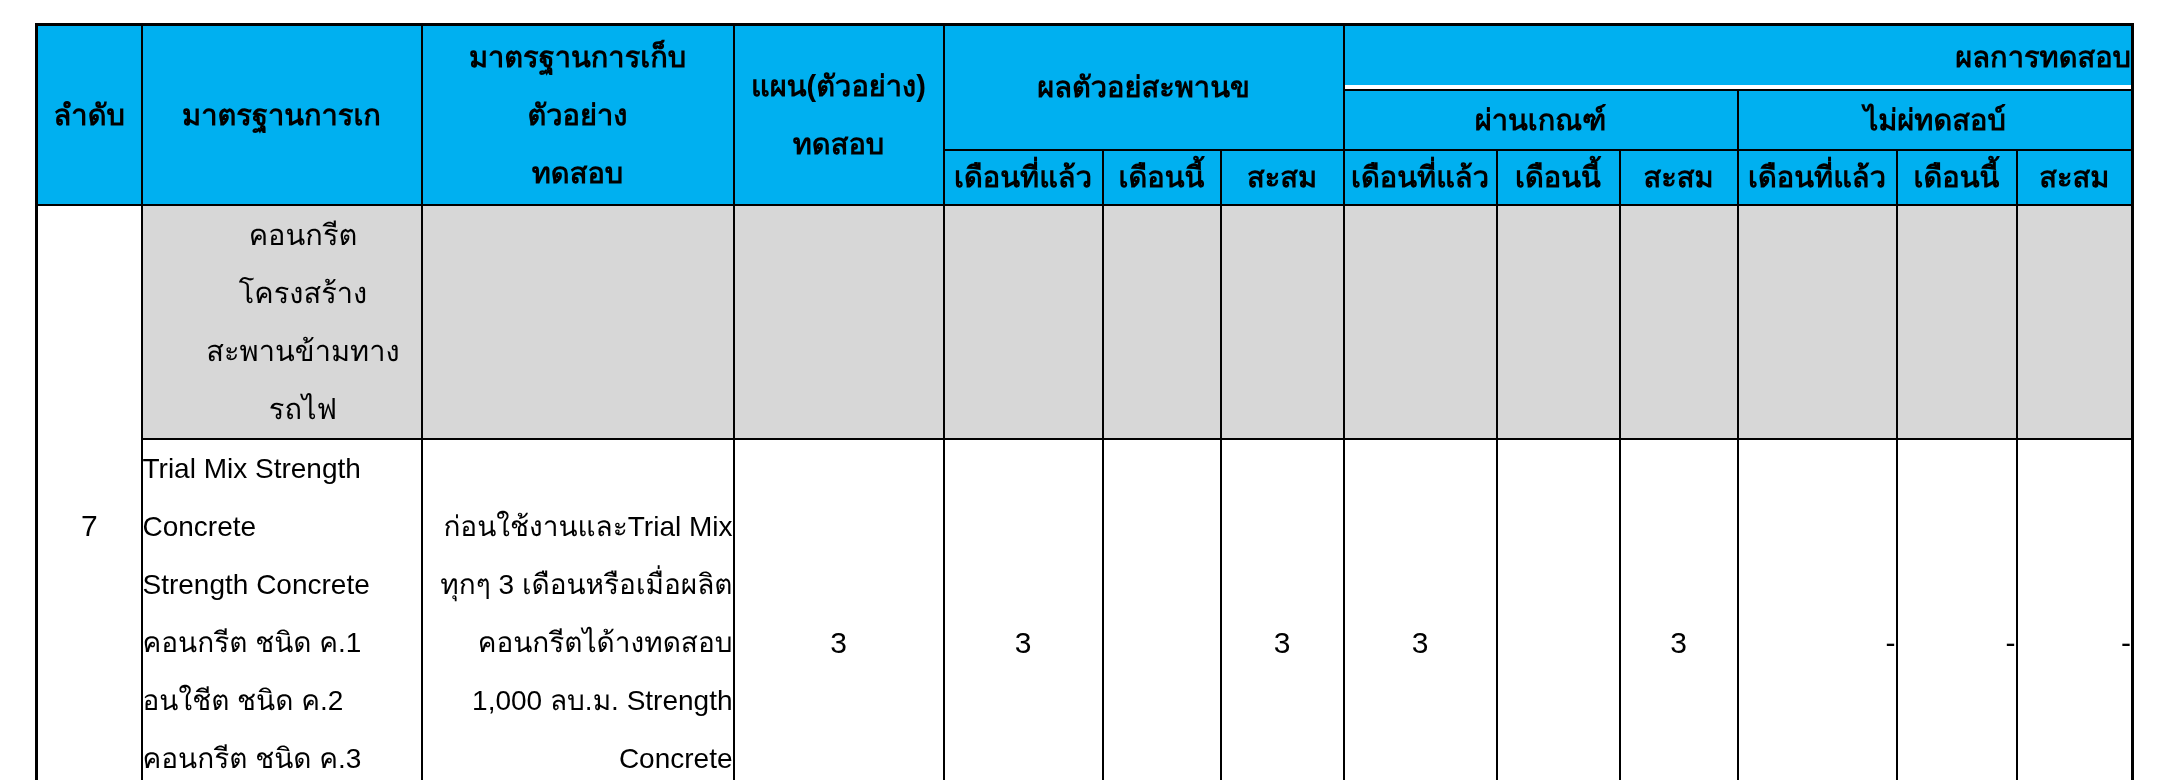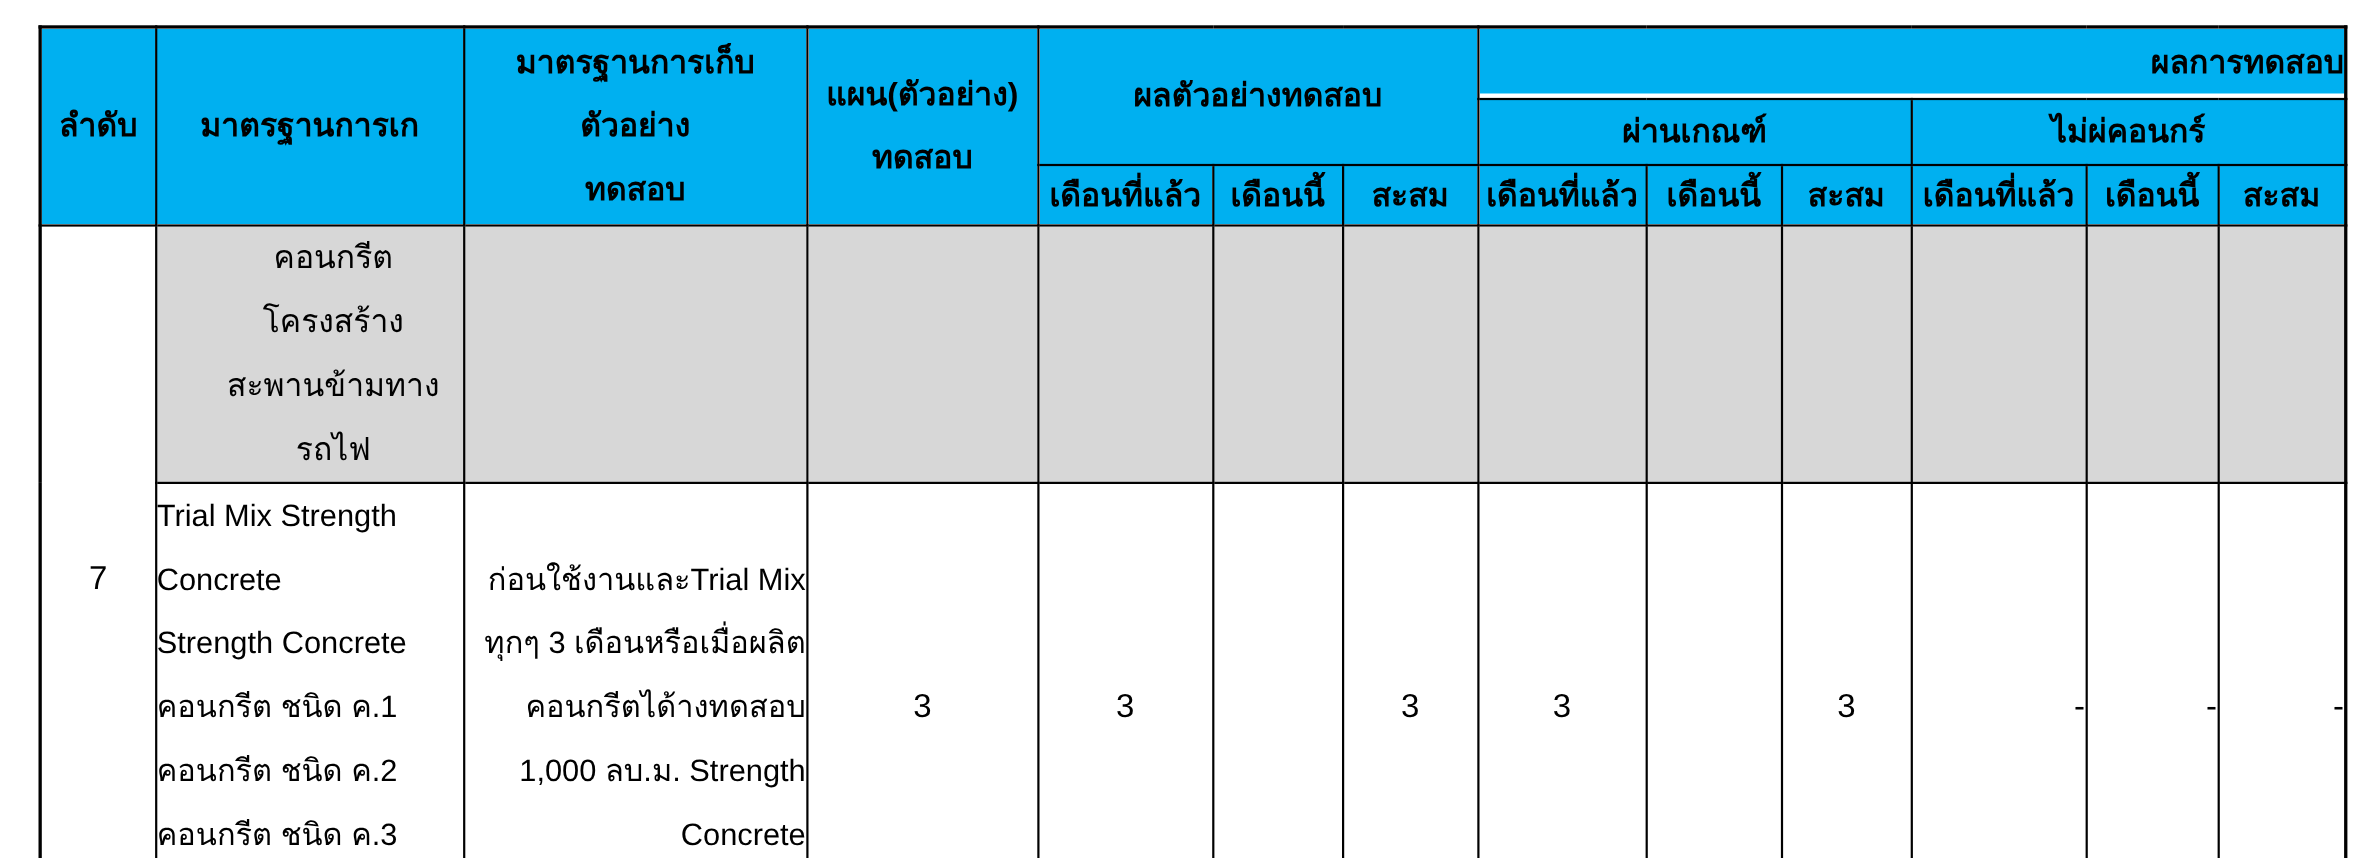--- a/index.html
+++ b/index.html
@@ -83,33 +83,33 @@
       </th>
       <th class="hdr hdr-deep" rowspan="3">
         <div class="ln">มาตรฐานการเก็บตัวอย่าง</div>
         <div class="ln">ทดสอบ</div>
       </th>
       <th class="hdr hdr-deep" rowspan="3">
         <div class="ln">แผน(ตัวอย่าง)</div>
         <div class="ln">ทดสอบ</div>
       </th>
       <th class="hdr" colspan="3" rowspan="2">
-        <div class="ln">ผลตัวอย่างทดสอบ</div>
+        <div class="ln">ผลตัวอย่สะพานข</div>
       </th>
       <th class="hdr g-results" colspan="6">
         <div class="ln">ผลการทดสอบ</div>
       </th>
     </tr>
 
     <tr style="height:60px">
       <th class="hdr" colspan="3">
         <div class="ln">ผ่านเกณฑ์</div>
       </th>
       <th class="hdr" colspan="3">
-        <div class="ln">ไม่ผ่คอนกร์</div>
+        <div class="ln">ไม่ผ่ทดสอบ์</div>
       </th>
     </tr>
 
     <tr style="height:55px">
       <th class="hdr hdr-deep"><span>เดือนที่แล้ว</span></th>
       <th class="hdr hdr-deep"><span>เดือนนี้</span></th>
       <th class="hdr hdr-deep"><span>สะสม</span></th>
       <th class="hdr hdr-deep"><span>เดือนที่แล้ว</span></th>
       <th class="hdr hdr-deep"><span>เดือนนี้</span></th>
       <th class="hdr hdr-deep"><span>สะสม</span></th>
@@ -138,21 +138,21 @@
       <td class="gray-cell"></td>
       <td class="gray-cell"></td>
     </tr>
 
     <tr style="height:410px">
       <td class="body-td item-cell">
         <div class="ln">Trial Mix Strength</div>
         <div class="ln">Concrete</div>
         <div class="ln">Strength Concrete</div>
         <div class="ln">คอนกรีต ชนิด ค.1</div>
-        <div class="ln">คอนกรีต ชนิด ค.2</div>
+        <div class="ln">อนใชีต ชนิด ค.2</div>
         <div class="ln">คอนกรีต ชนิด ค.3</div>
         <div class="ln">านเกณฑีต ชนิด ค.4</div>
       </td>
       <td class="body-td std-cell">
         <div class="ln">ก่อนใช้งานและTrial Mix</div>
         <div class="ln">ทุกๆ 3 เดือนหรือเมื่อผลิต</div>
         <div class="ln">คอนกรีตได้างทดสอบ</div>
         <div class="ln">1,000 ลบ.ม. Strength</div>
         <div class="ln">Concrete</div>
       </td>

